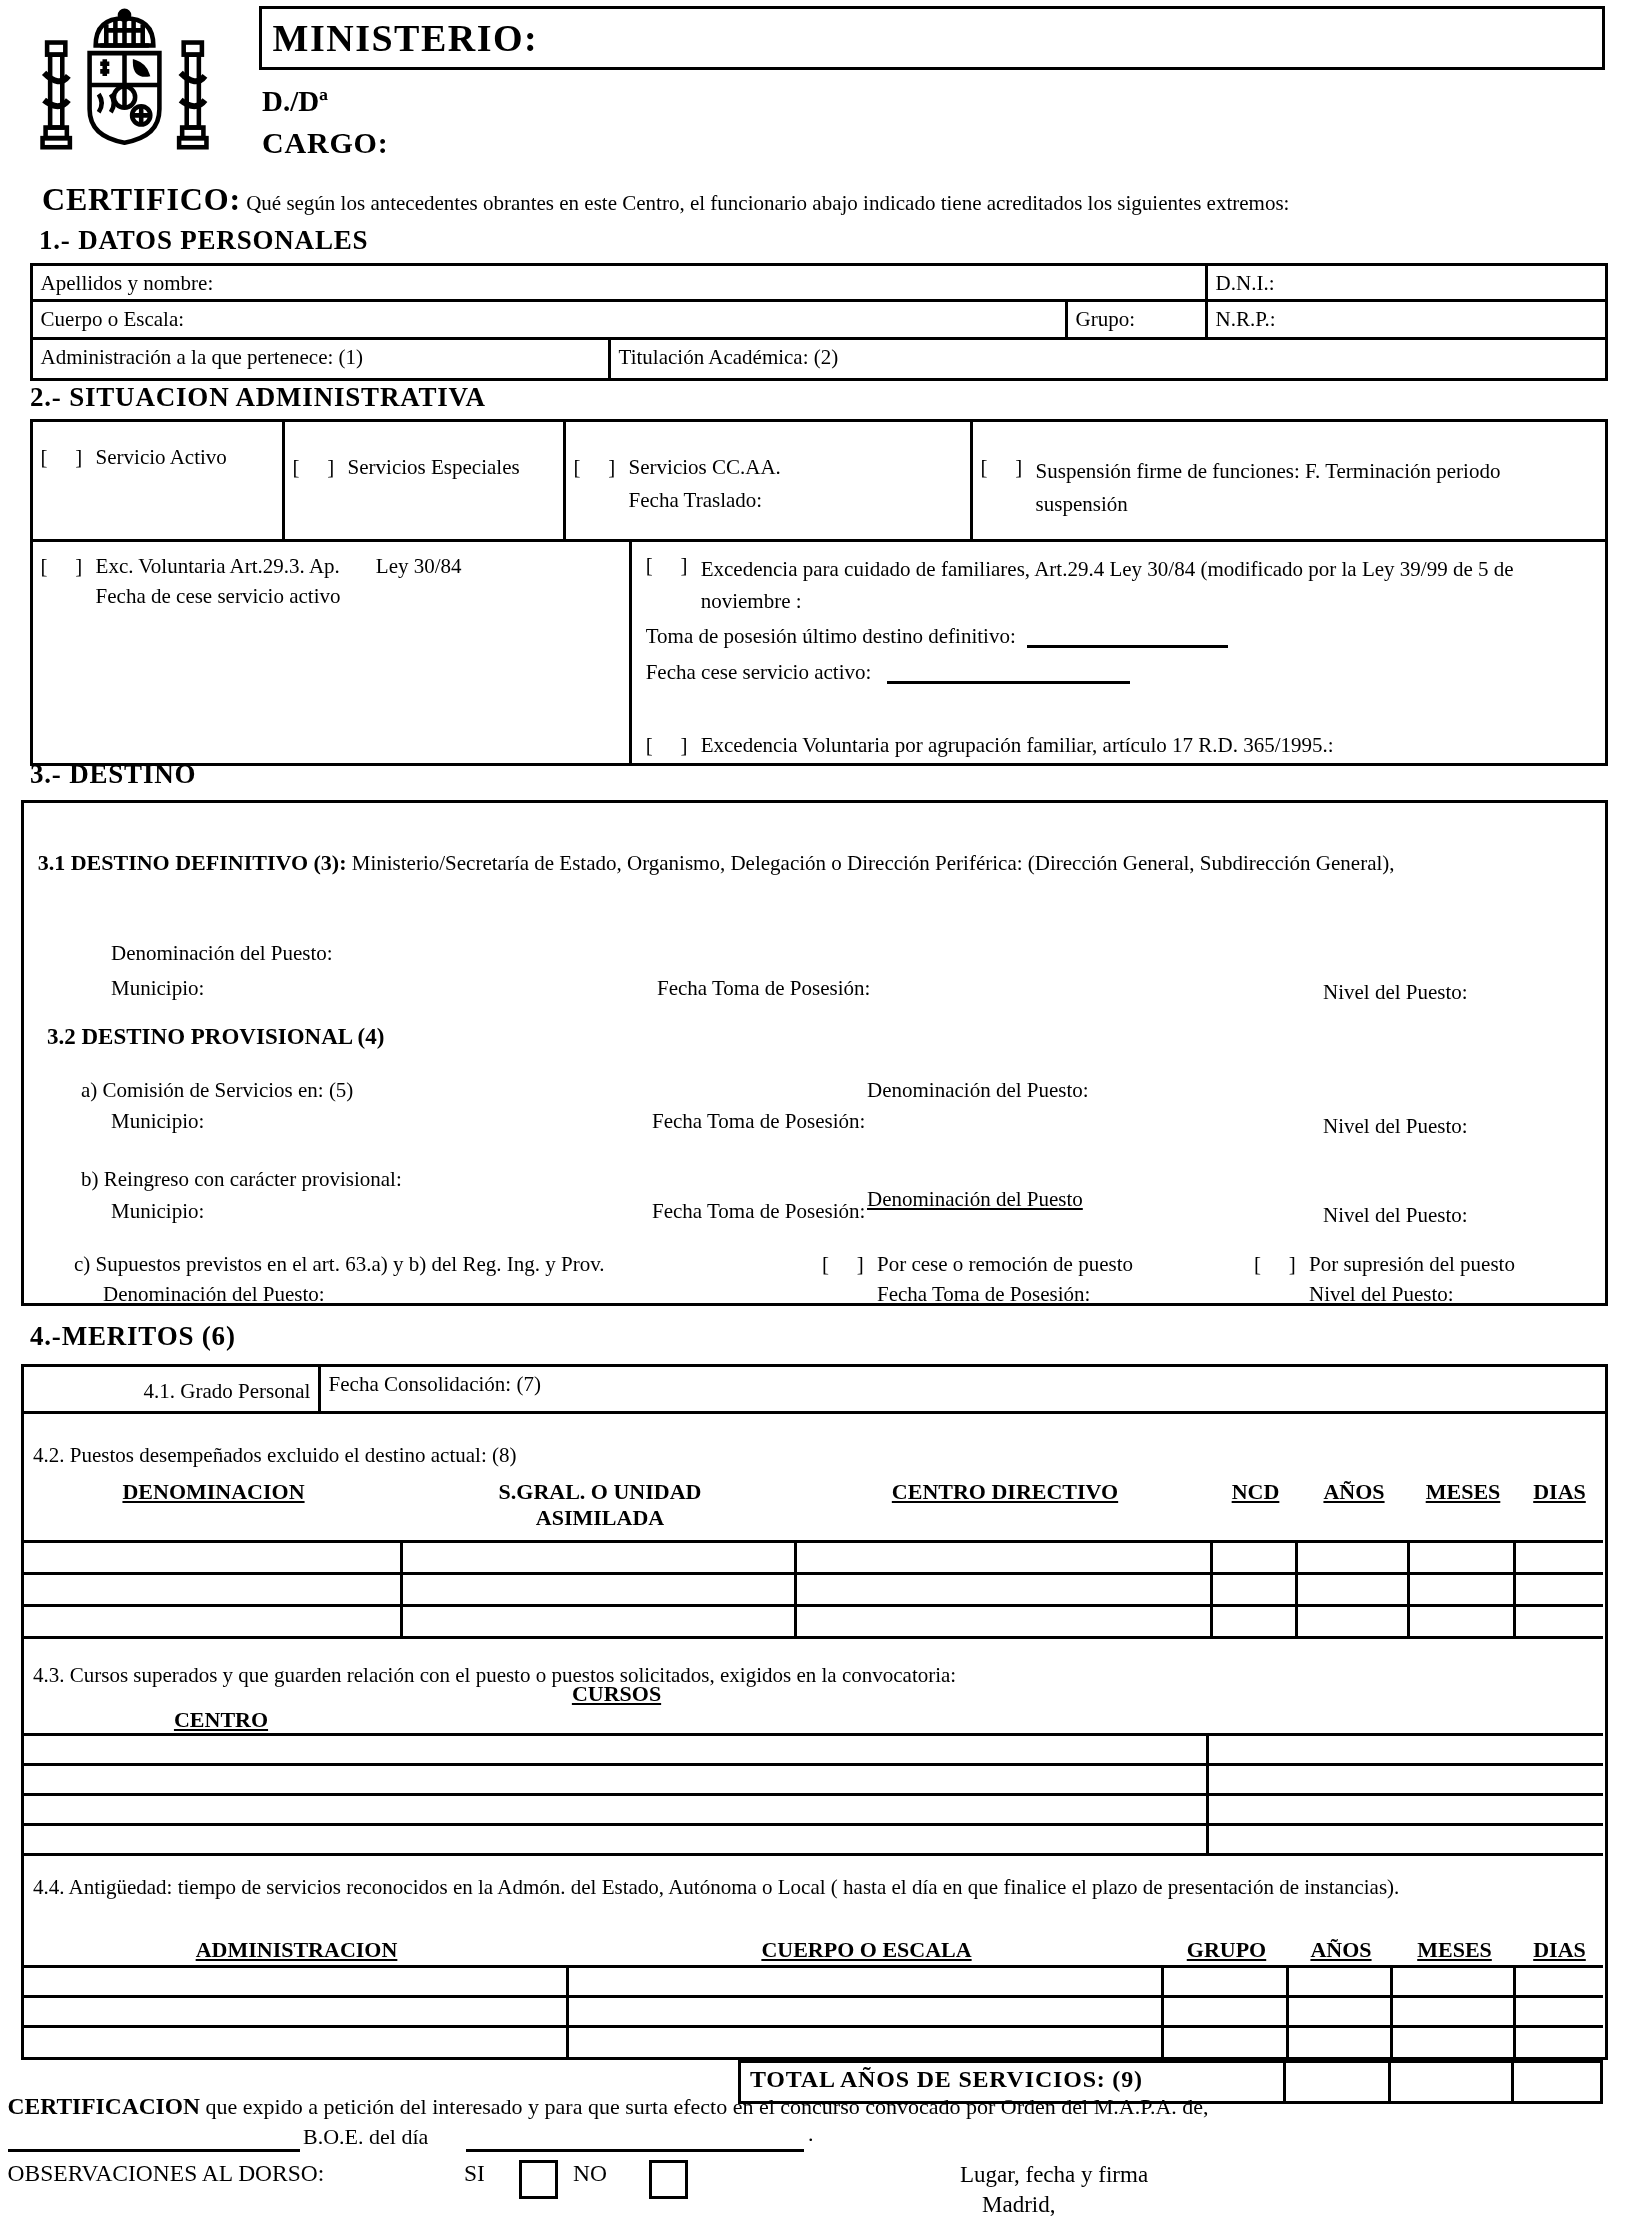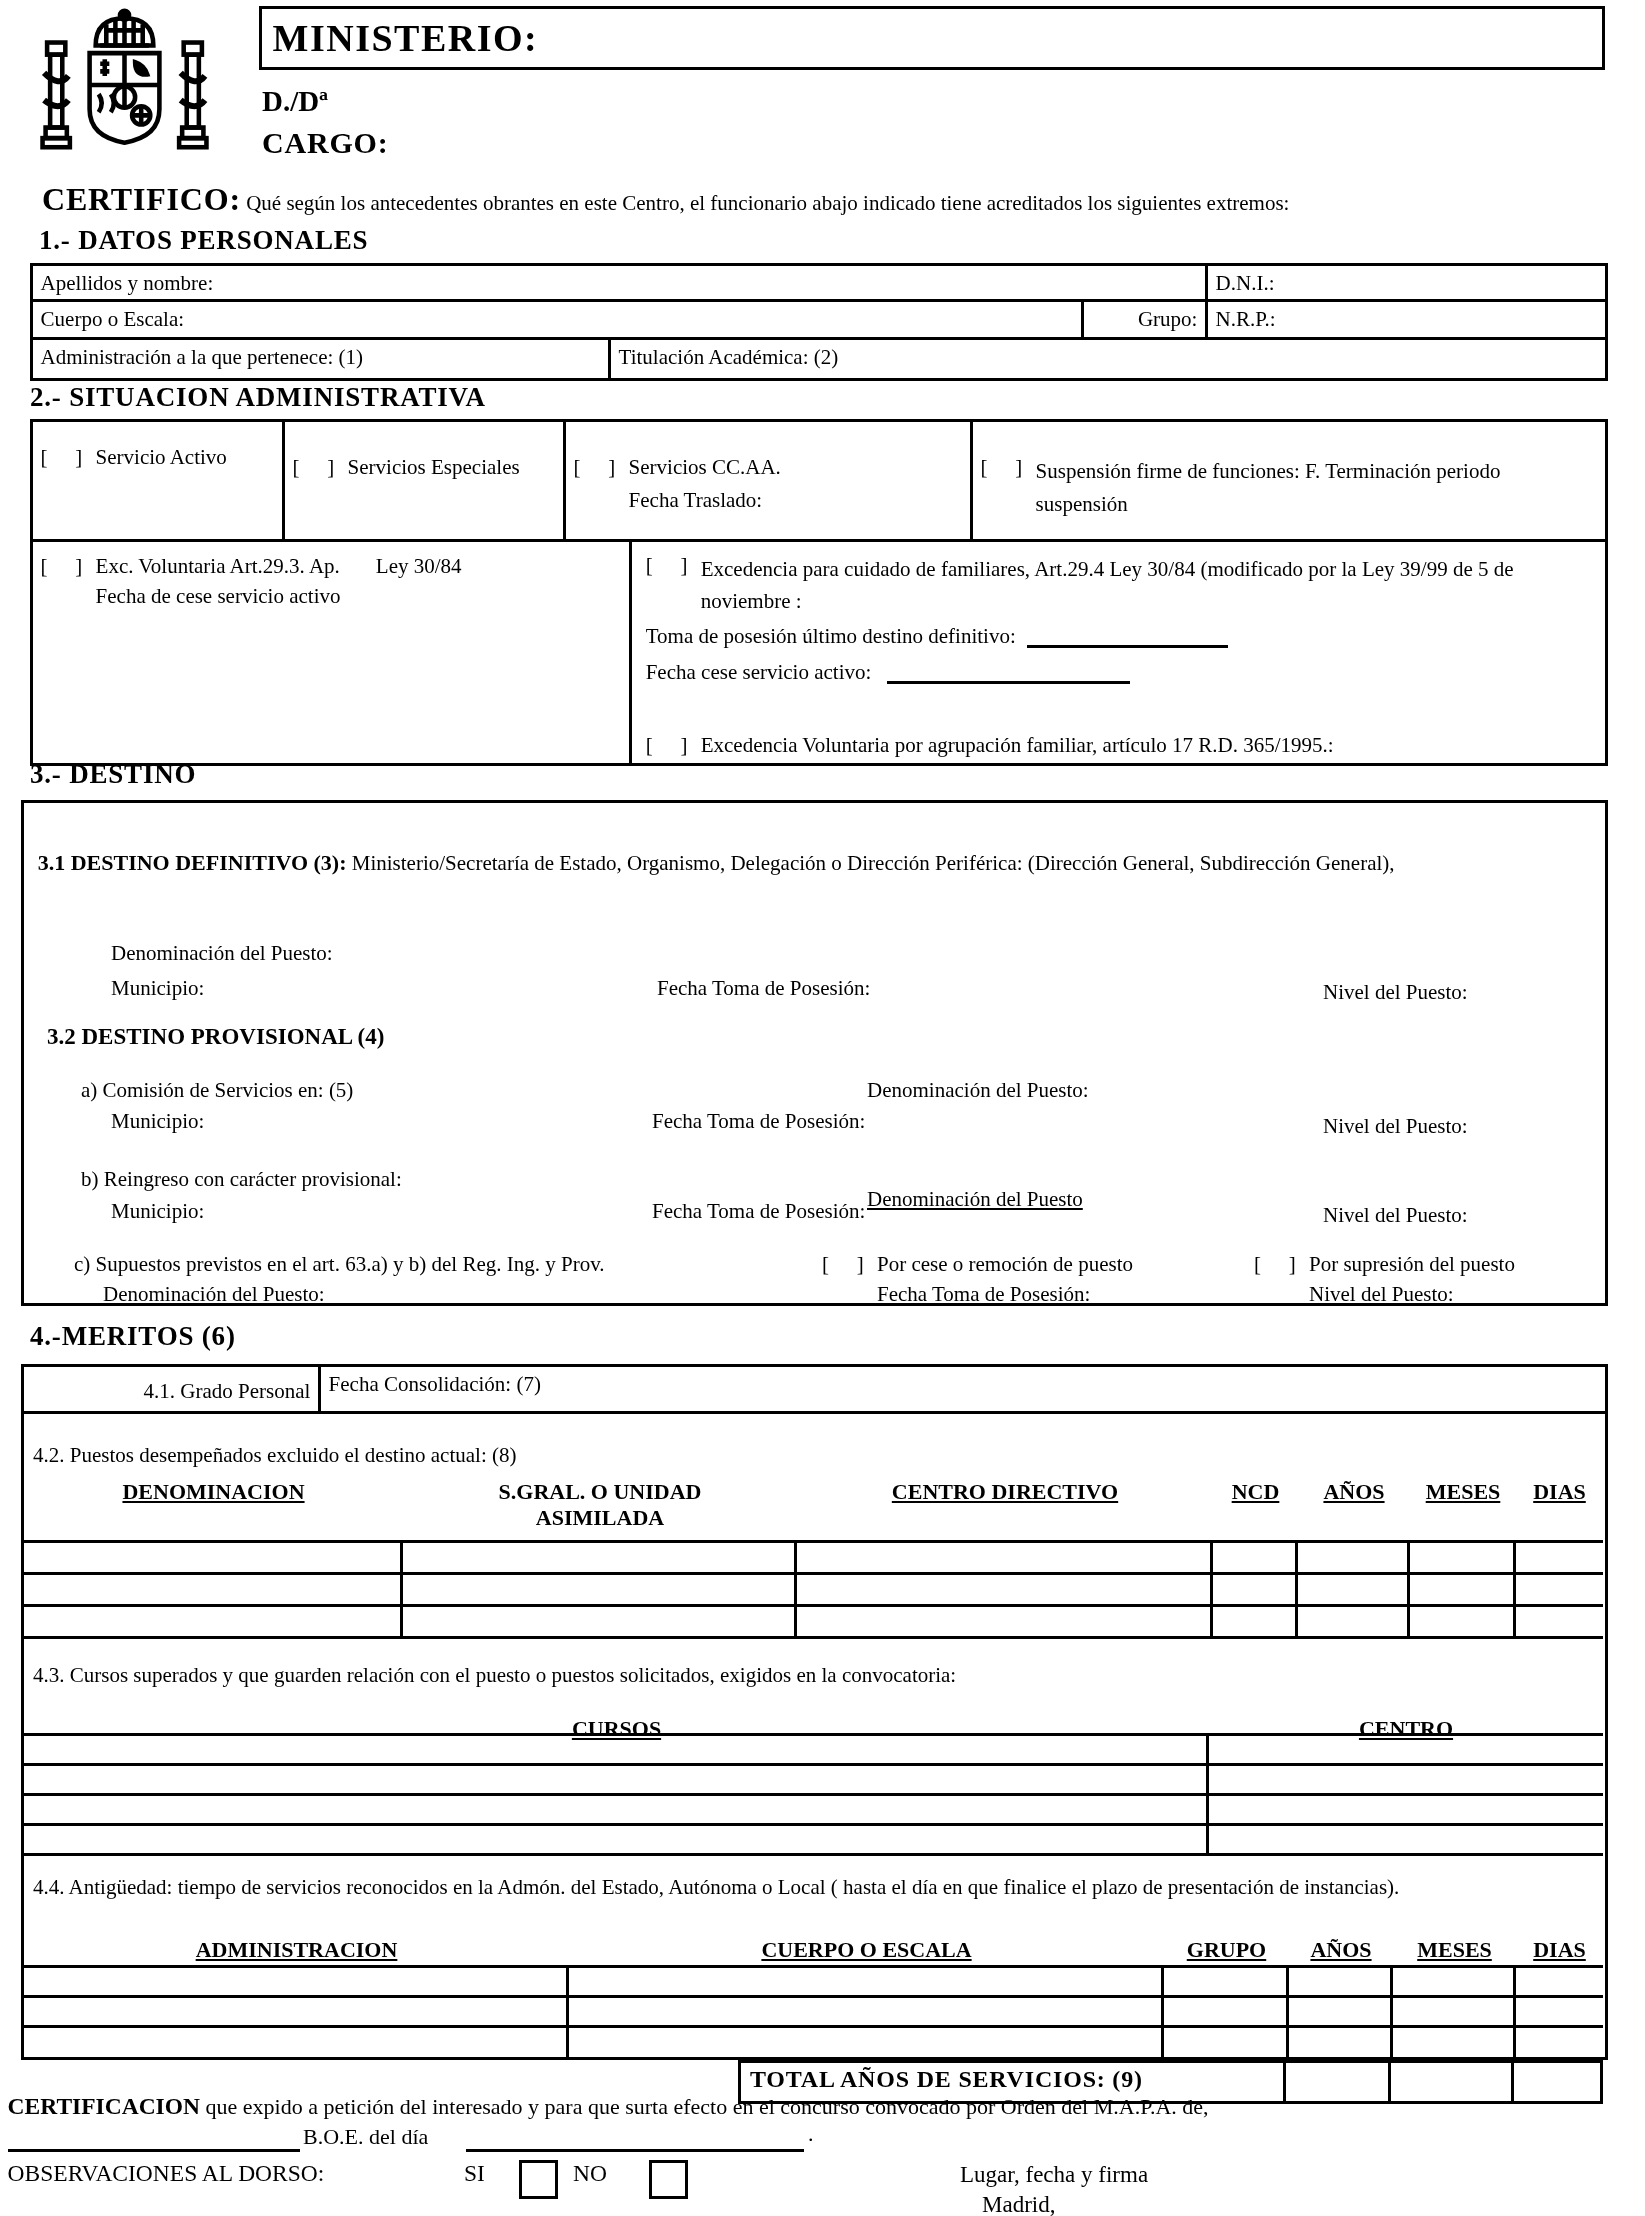--- a/index.html
+++ b/index.html
@@ -73,21 +73,21 @@
 
   <div class="abs sec-title" style="left:39px;top:225px;">1.- DATOS PERSONALES</div>
 
   <div class="abs box" style="left:30px;top:263px;width:1578px;">
     <div class="trow hline" style="height:36px;">
       <div class="cell" style="flex:1;"><span>Apellidos y nombre:</span></div>
       <div class="cell" style="width:400px;border-left:3px solid #000;"><span>D.N.I.:</span></div>
     </div>
     <div class="trow hline" style="height:38px;">
       <div class="cell" style="flex:1;"><span>Cuerpo o Escala:</span></div>
-      <div class="cell" style="width:124px;border-left:3px solid #000;text-align:right;"><span>Grupo:</span></div>
+      <div class="cell" style="width:140px;border-left:3px solid #000;"><span>Grupo:</span></div>
       <div class="cell" style="width:400px;border-left:3px solid #000;"><span>N.R.P.:</span></div>
     </div>
     <div class="trow" style="height:38px;">
       <div class="cell" style="width:575px;"><span>Administración a la que pertenece: (1)</span></div>
       <div class="cell" style="flex:1;border-left:3px solid #000;"><span>Titulación Académica: (2)</span></div>
     </div>
   </div>
 
   <div class="abs sec-title" style="left:30px;top:382px;">2.- SITUACION ADMINISTRATIVA</div>
 
@@ -233,21 +233,21 @@
           <div class="emptycell vline" style="width:394px;"></div>
           <div class="emptycell vline" style="width:416px;"></div>
           <div class="emptycell vline" style="width:85px;"></div>
           <div class="emptycell vline" style="width:112px;"></div>
           <div class="emptycell vline" style="width:106px;"></div>
           <div class="emptycell" style="flex:1;"></div>
       </div>
     </div>
 
     <div class="abs" style="left:9px;top:296px;">4.3. Cursos superados y que guarden relación con el puesto o puestos solicitados, exigidos en la convocatoria:</div>
-    <div class="abs trow" style="left:0;top:349px;width:1579px;">
+    <div class="abs trow" style="left:0;top:314px;width:1579px;flex-direction:column;">
       <div class="hdr" style="width:1185px;">CURSOS</div>
       <div class="hdr" style="width:394px;">CENTRO</div>
     </div>
     <div class="abs" style="left:0;top:366px;width:1579px;border-top:3.8px solid #000;">
       <div class="trow hline" style="height:30px;">
           <div class="emptycell vline" style="width:1185px;"></div>
           <div class="emptycell" style="flex:1;"></div>
         </div>
       <div class="trow hline" style="height:30px;">
           <div class="emptycell vline" style="width:1185px;"></div>

